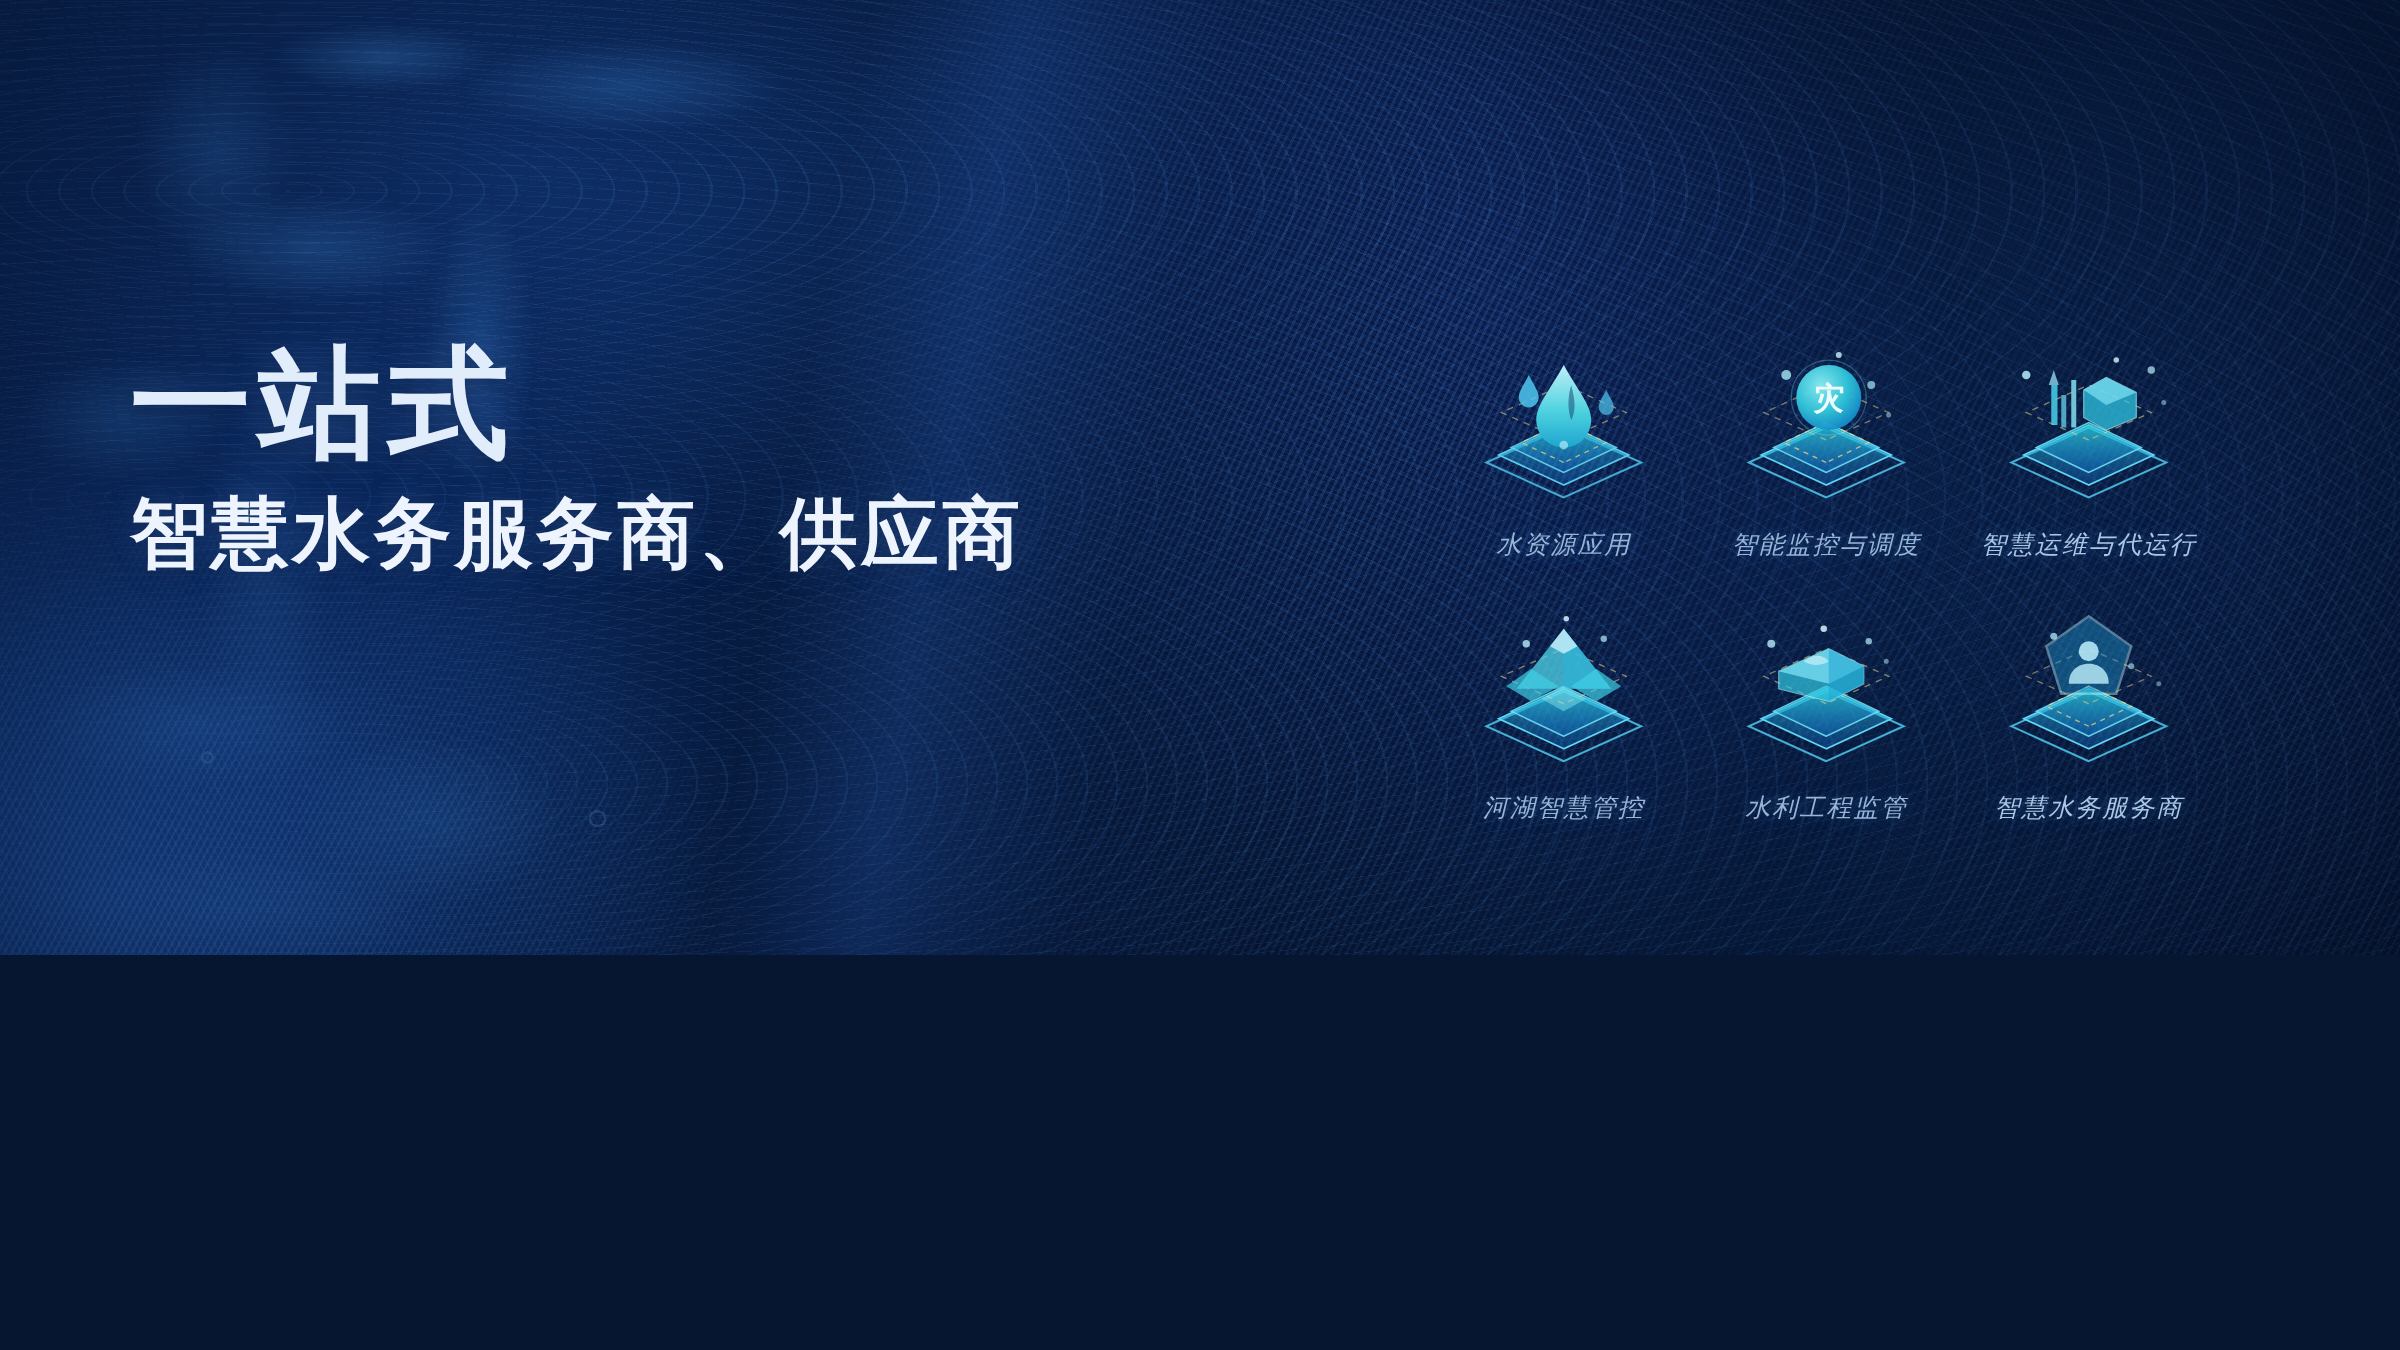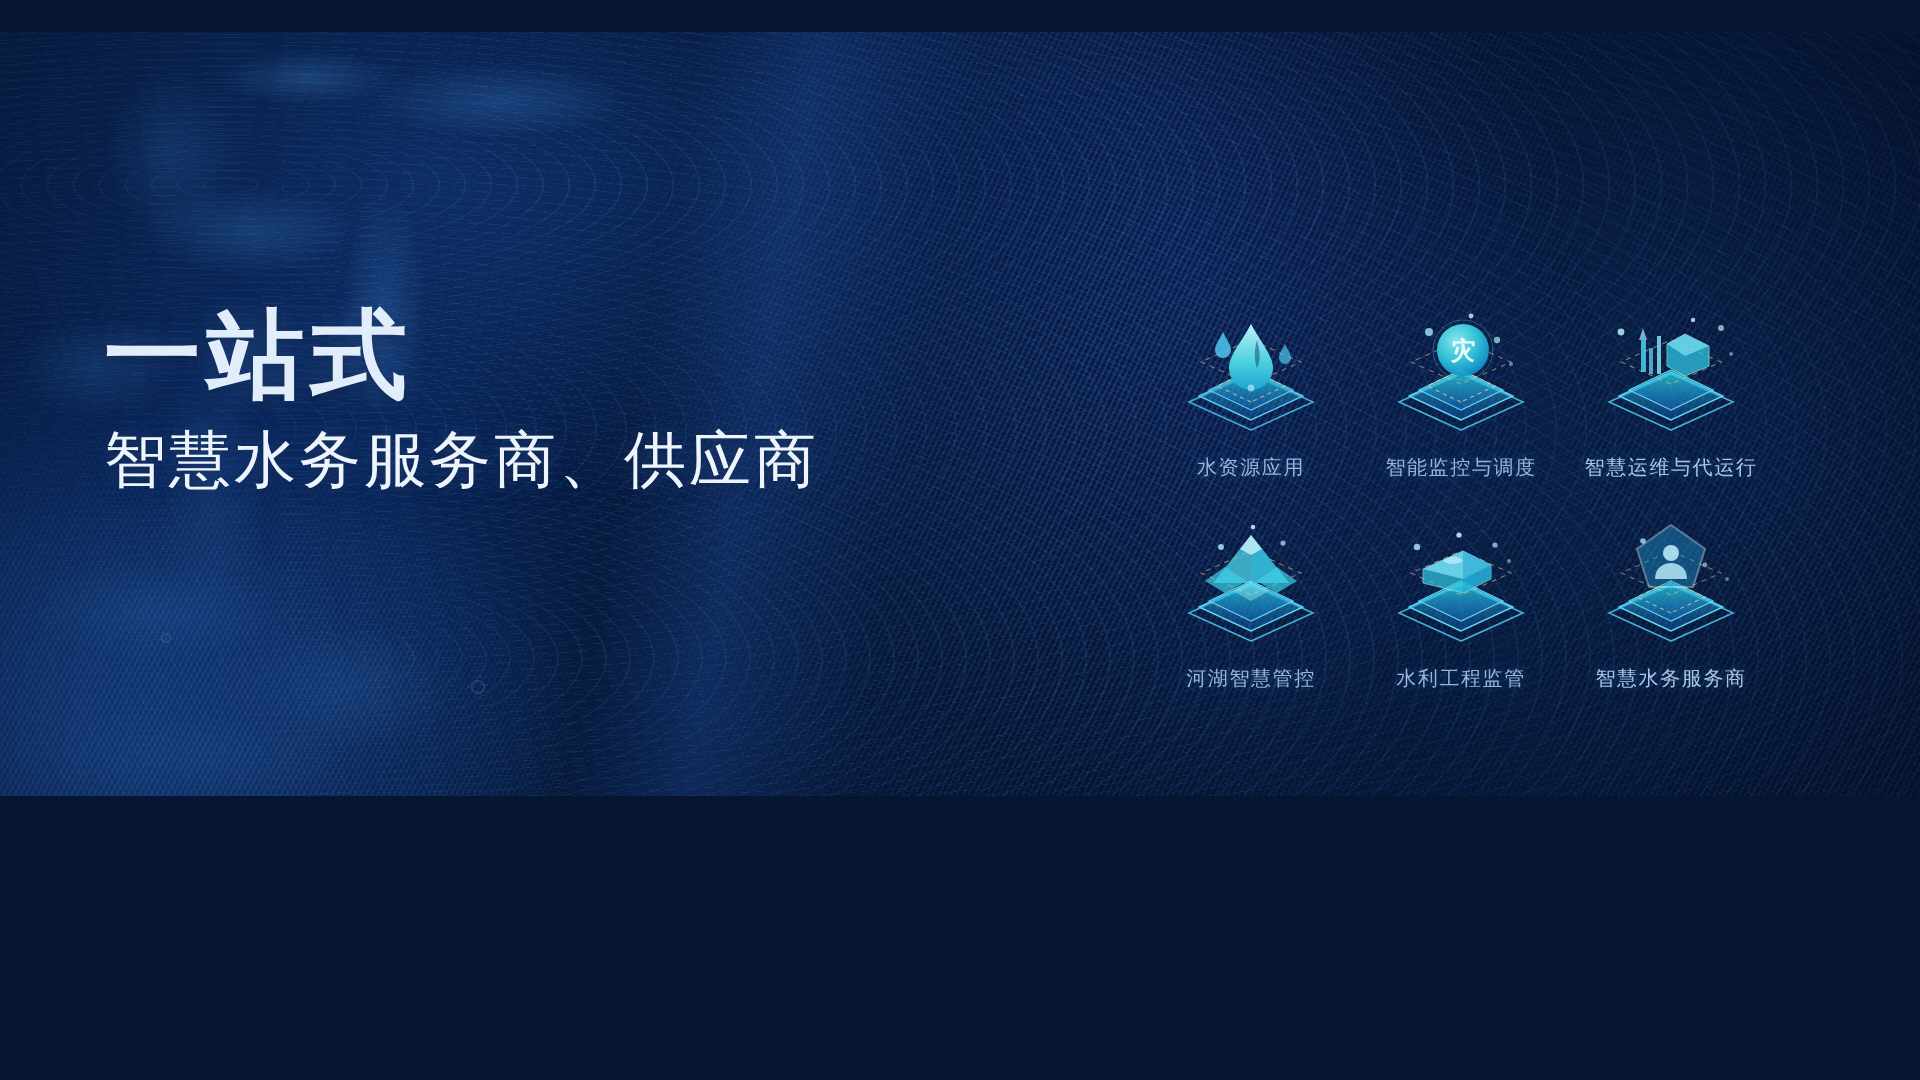--- a/index.html
+++ b/index.html
@@ -12,21 +12,20 @@
   #stage {
     position:relative;
     width:1920px; height:764px;
     overflow:hidden;
     background:
       radial-gradient(ellipse 900px 620px at 22% 18%, rgba(22,64,140,0.55) 0%, rgba(10,32,80,0.20) 55%, rgba(0,0,0,0) 78%),
       radial-gradient(ellipse 760px 900px at 8% 88%, rgba(20,68,152,0.62) 0%, rgba(10,36,88,0.25) 58%, rgba(0,0,0,0) 80%),
       radial-gradient(ellipse 620px 980px at 62% 30%, rgba(20,48,128,0.52) 0%, rgba(8,26,68,0.15) 60%, rgba(0,0,0,0) 82%),
       radial-gradient(ellipse 700px 900px at 93% 55%, rgba(16,46,112,0.48) 0%, rgba(8,26,68,0.12) 62%, rgba(0,0,0,0) 84%),
       linear-gradient(112deg, #0a2a5e 0%, #07204a 18%, #061734 38%, #05132c 58%, #061a3a 78%, #05142f 100%);
-    margin-top: 32px;
   }
 
   
   .layer { position:absolute; inset:0; pointer-events:none; }
 
   
   .ink-left {
     mix-blend-mode:screen;
     opacity:.85;
     background:
@@ -111,41 +110,42 @@
   .headline {
     position:absolute; left:104px; top:272px; z-index:6;
   }
   .title-main {
     font-size:97px; font-weight:700; color:#e2edfb;
     letter-spacing:6px; line-height:1.06;
     text-shadow:0 0 28px rgba(90,160,255,.35), 0 4px 16px rgba(0,12,40,.7);
   }
   .title-sub {
     margin-top:16px;
-    font-size:62px; font-weight:400; color:#eef4fd;
+    font-size:62px; font-weight:700; color:#eef4fd;
     letter-spacing:3px; line-height:1.2;
     text-shadow:0 0 22px rgba(90,160,255,.30), 0 3px 14px rgba(0,12,40,.65);
   }
 
   
   .grid {
     position:absolute; left:1146px; top:278px; z-index:7;
     width:630px;
     display:grid;
     grid-template-columns:repeat(3, 210px);
     row-gap:40px;
   }
   .cell { width:210px; display:flex; flex-direction:column; align-items:center; }
   .art  { position:relative; width:180px; height:140px; }
   .art svg { position:absolute; left:0; top:0; width:180px; height:140px; overflow:visible; }
   .cap {
     margin-top:4px;
     font-size:20px; letter-spacing:1.6px;
     color:#97b5d6; white-space:nowrap;
     text-shadow:0 0 14px rgba(70,140,230,.35);
+    font-style:italic;
   }
   .cap.bright { color:#a9c6e4; }
 </style>
 </head>
 <body>
 
 <div id="stage">
 
   <div class="layer ink-left"></div>
   <div class="layer ink-left2"></div>

